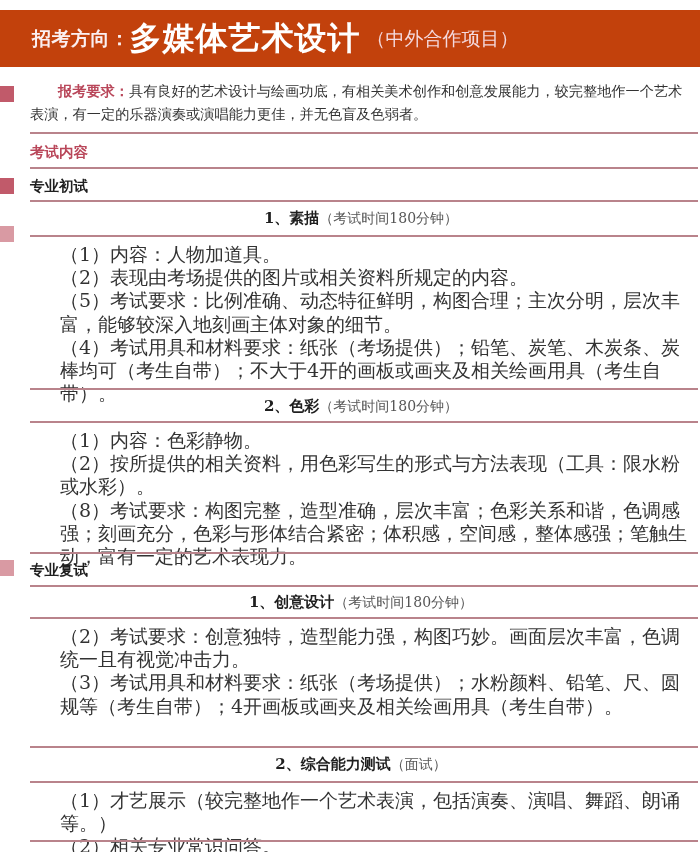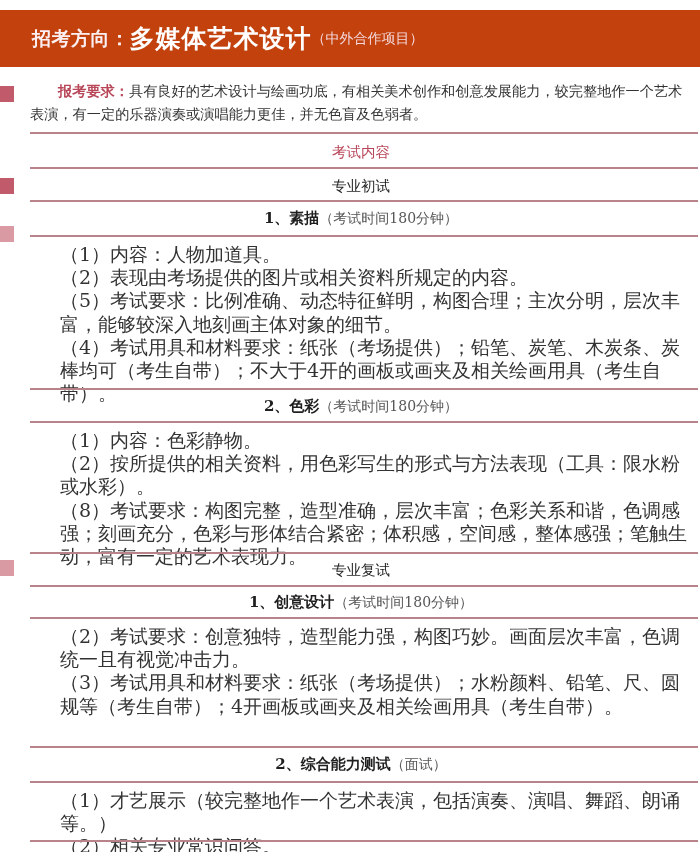--- a/index.html
+++ b/index.html
@@ -10,34 +10,34 @@
     color: #2b2b2b;
     position: relative;
   }
   .header {
     position: absolute; left: 0; top: 10px; width: 700px; height: 57px;
     background: #c2410c;
     display: flex; align-items: center;
     box-sizing: border-box; padding-left: 32px;
   }
   .header .label { color: #fbeff1; font-size: 19px; font-weight: bold; letter-spacing: 0.5px; }
-  .header .title { color: #ffffff; font-size: 25px; font-weight: bold; letter-spacing: 1px; }
-  .header .sub { color: #f4d9de; font-size: 14px; font-family: "DejaVu Sans", "Liberation Sans", sans-serif; }
+  .header .title { color: #ffffff; font-size: 32px; font-weight: bold; letter-spacing: 1px; }
+  .header .sub { color: #f4d9de; font-size: 19px; margin-left: 6px; font-family: "DejaVu Sans", "Liberation Sans", sans-serif; }
 
   .marker { position: absolute; left: 0; width: 14px; height: 16px; }
   .marker.dark { background: #c15a6a; }
   .marker.light { background: #d99aa3; }
 
   .rule { position: absolute; left: 30px; right: 2px; height: 2px; background: #b9838b; }
 
   .block { position: absolute; left: 30px; right: 8px; }
   .req { top: 80px; font-size: 14.2px; line-height: 23px; color: #333; }
   .req .req-label { color: #b9475a; font-weight: bold; margin-left: 28px; }
 
-  .sec-title { font-size: 14.5px; font-weight: normal; text-align: center; }
+  .sec-title { font-size: 14.5px; font-weight: bold; }
   .sec-title.accent { color: #b9475a; }
   .sec-title.black { color: #1f1f1f; }
 
   .item-title { font-size: 15px; color: #1f1f1f; text-align: center; }
   .item-title b { font-weight: bold; }
   .item-title .time { font-weight: normal; color: #555; font-size: 14px; }
 
   .lines { left: 60px; right: 8px; font-size: 19px; line-height: 23.2px; color: #333; }
   .lines p { margin: 0; }
 </style>

